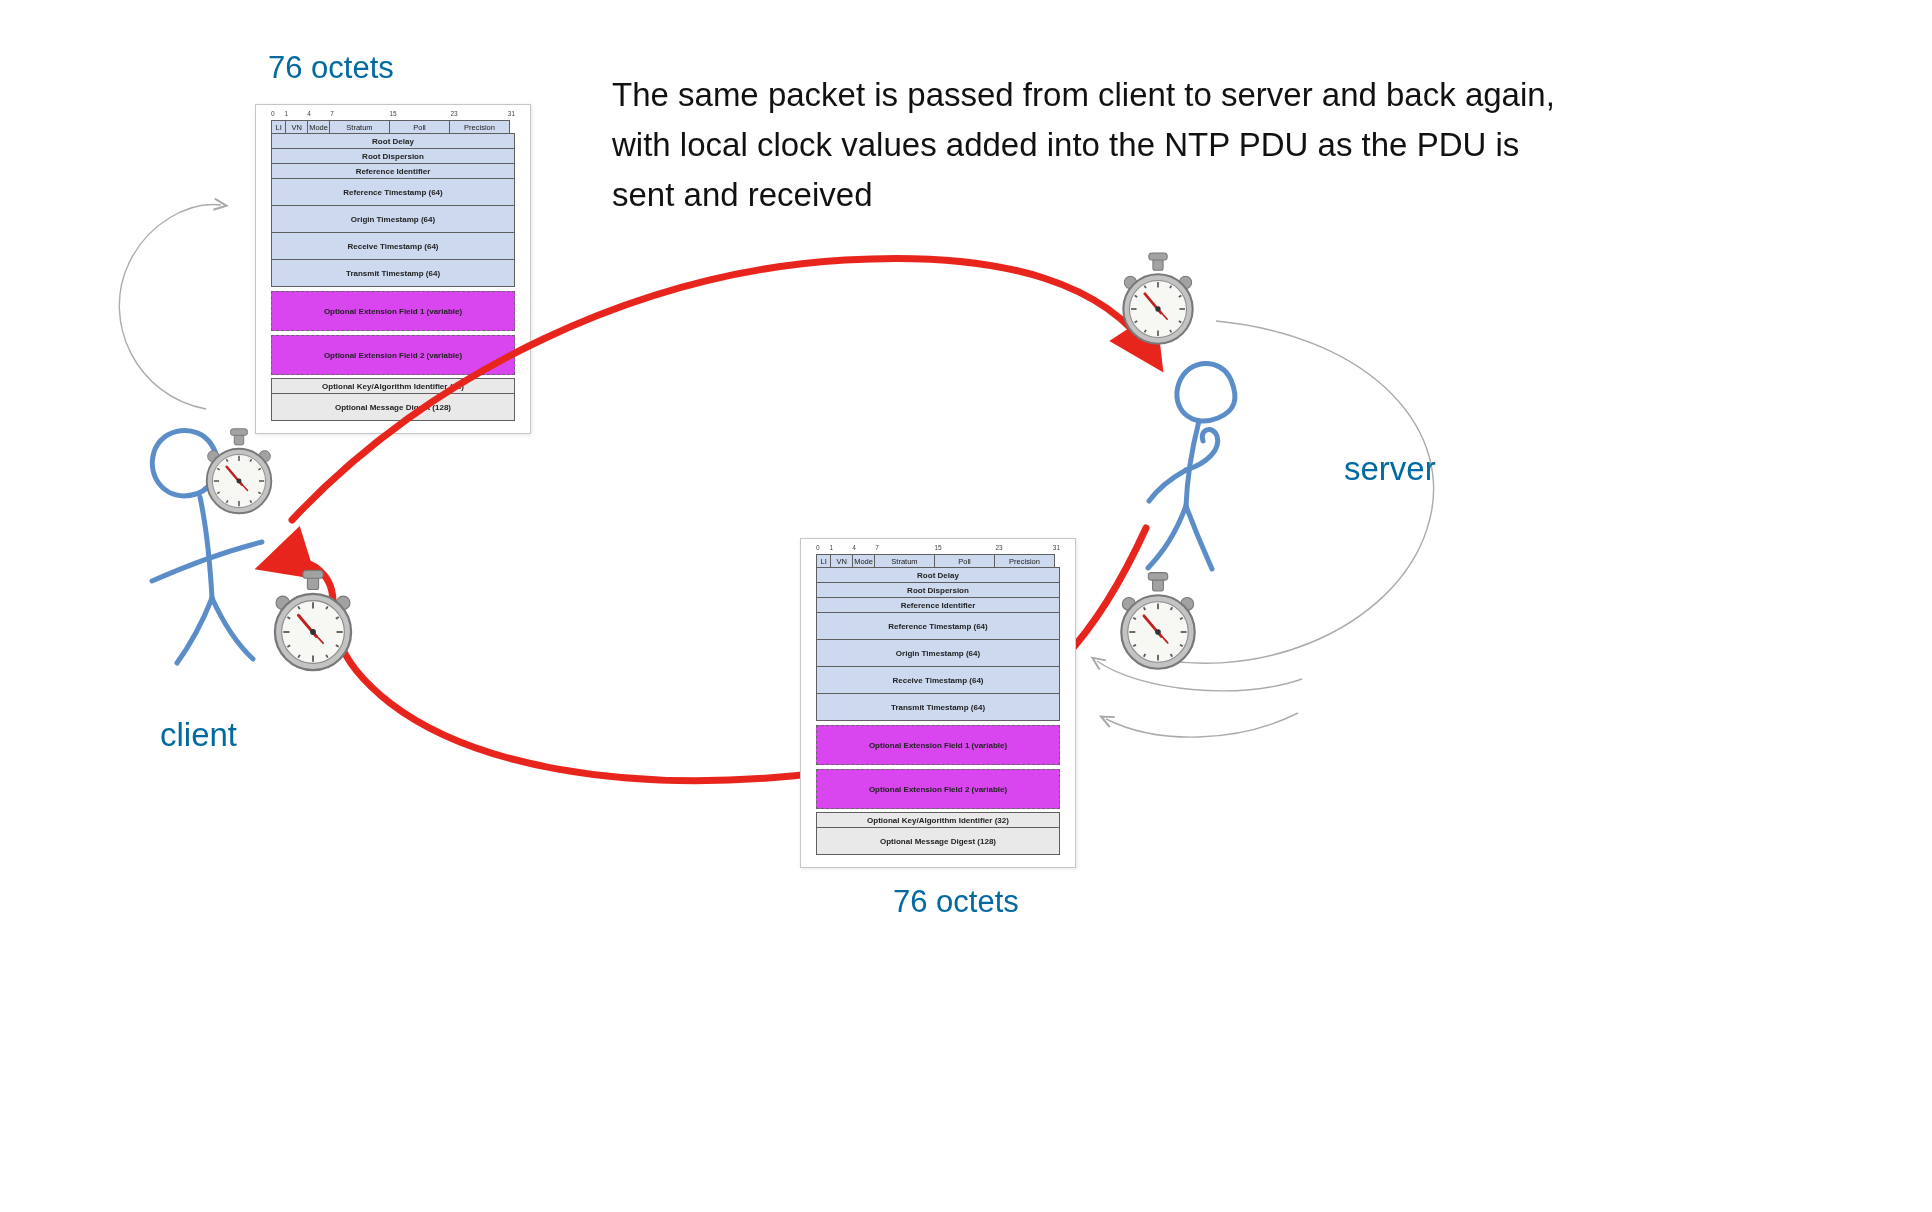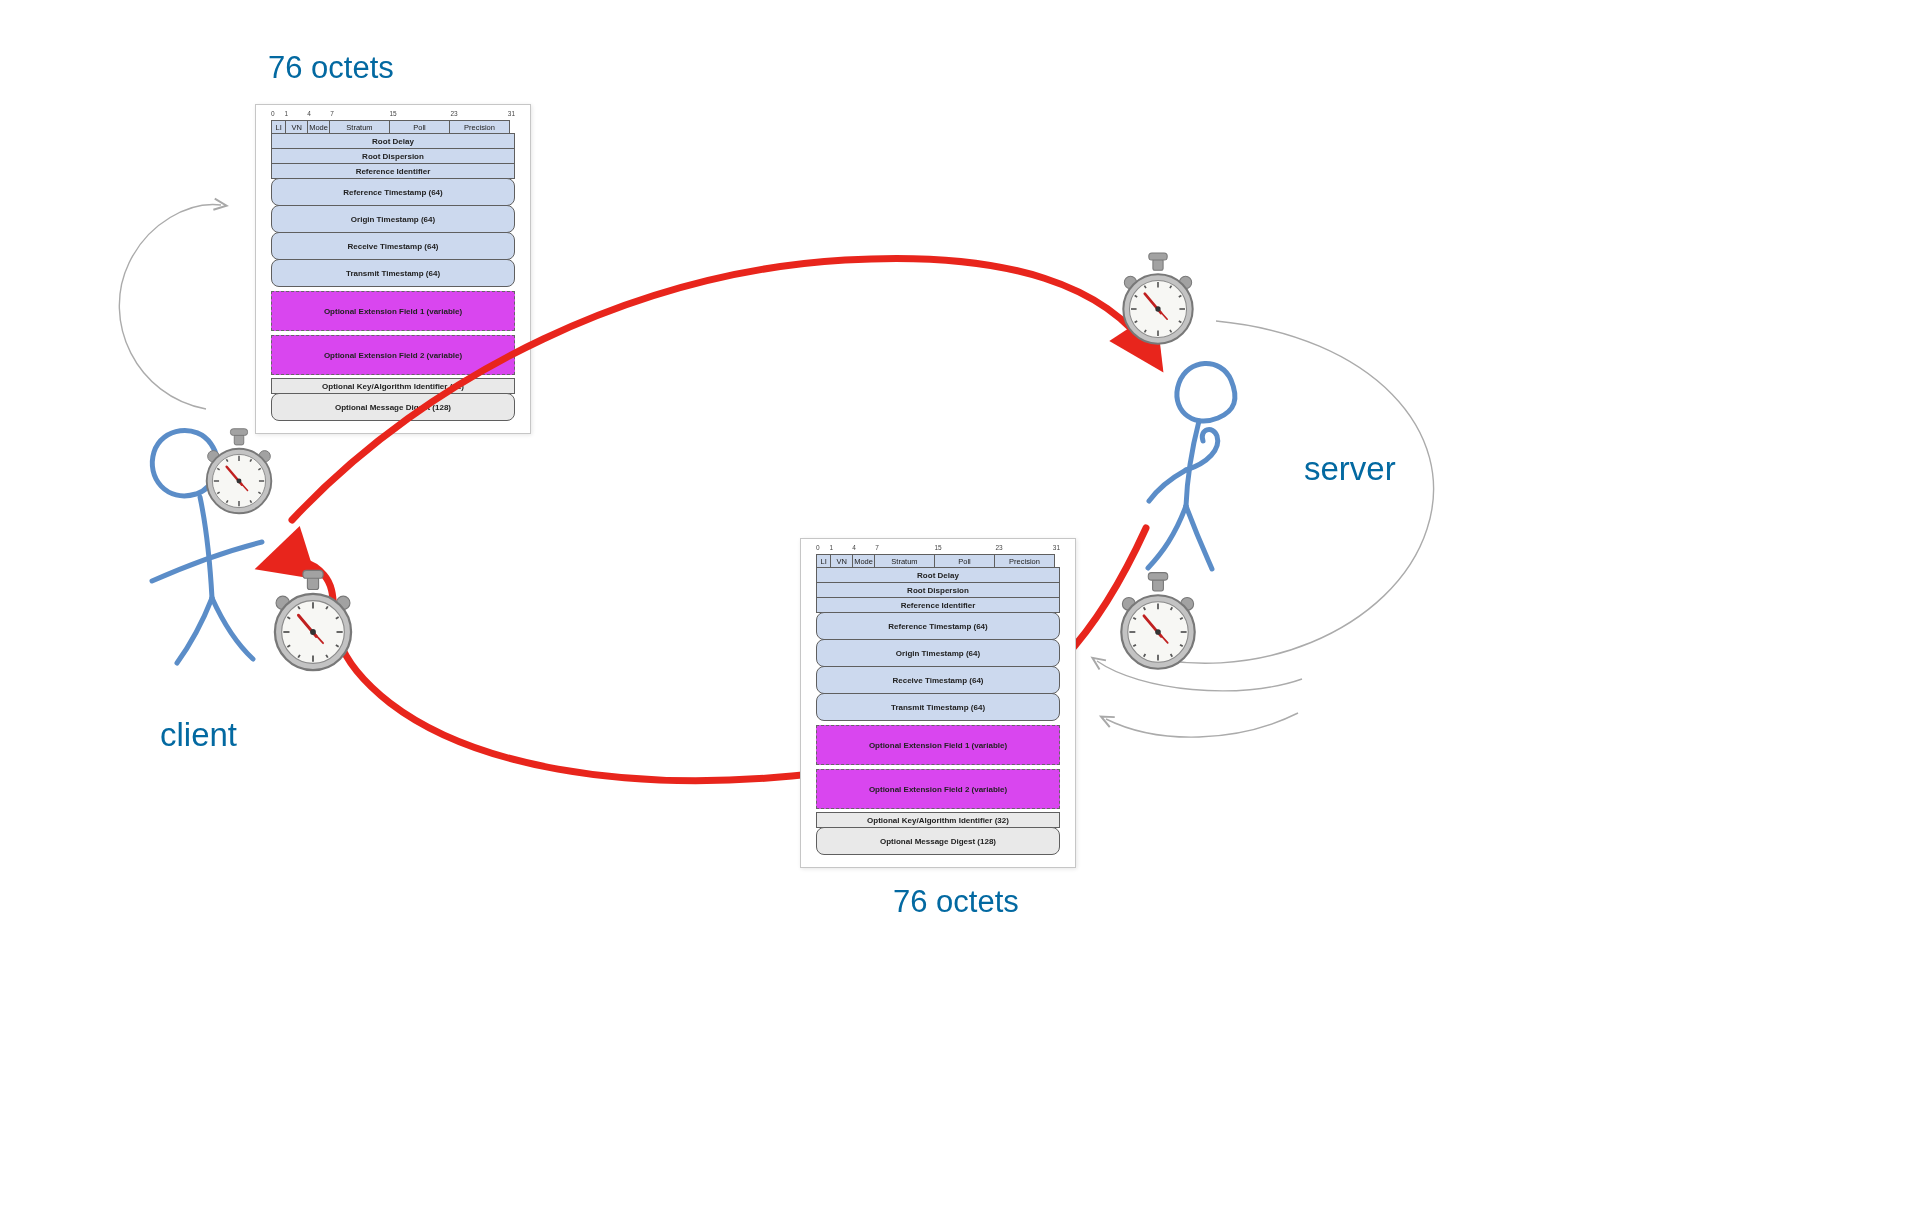--- a/index.html
+++ b/index.html
@@ -24,31 +24,31 @@
 
   .hrow { display:flex; }
   .hcell { height:14px; background:var(--row-blue,#ccd9ee); border:1px solid #5f5f5f; margin-left:-1px;
            font-size:7.5px; font-weight:normal; color:#222;
            display:flex; align-items:center; justify-content:center; }
   .hcell:first-child { margin-left:0; }
 
   .prow { border:1px solid #5f5f5f; margin-top:-1px; background:var(--row-blue,#ccd9ee);
           font-size:8px; font-weight:bold; color:#222; text-align:center;
           display:flex; align-items:center; justify-content:center; }
-  .h-s { height:16px; } .h-m { height:28px;border-radius:8px; } .h-l { height:40px; }
+  .h-s { height:16px; } .h-m { height:28px; } .h-l { height:40px; }
   .style-gray   { background:var(--row-gray,#e9e9e9); }
   .style-dashed { background:#d946ef; border:1.5px dashed #666; margin-top:0; }
   .gap { height:4px; }
 
   
   .lbl { position:absolute; z-index:4; font-size:31px; color:#0369a1; white-space:nowrap; }
   #lbl-octets-top    { left:268px;  top:50px; }
   #lbl-octets-bottom { left:893px;  top:884px; }
   #lbl-client        { left:160px;  top:716px; font-size:33px; }
-  #lbl-server        { left:1304px; top:450px; font-size:33px; }
+  #lbl-server        { left:1344px; top:450px; font-size:33px; }
   .expl { position:absolute; z-index:4; left:612px; top:70px; width:945px;
           font-size:33px; line-height:1.52; color:#111; }
 
   
   .red-arrow   { fill:none; stroke:var(--red,#e8251c); stroke-width:7; stroke-linecap:round; }
   .figure path { fill:none; stroke:var(--blue,#5b8dc8); stroke-width:5;
                  stroke-linecap:round; stroke-linejoin:round; }
   .gray-curve  { fill:none; stroke:#ababab; stroke-width:1.4; }
   .mk-red  { fill:var(--red,#e8251c); }
   .sw-metal { fill:#a2a2a2; stroke:#787878; stroke-width:1; }
@@ -202,13 +202,14 @@
     <use href="#sw" transform="translate(239,481) scale(0.95)"></use>
     <use href="#sw" transform="translate(313,632) scale(1.12)"></use>
     <use href="#sw" transform="translate(1158,309) scale(1.02)"></use>
     <use href="#sw" transform="translate(1158,632) scale(1.08)"></use>
   </svg>
 
   <div class="lbl" id="lbl-octets-top">76 octets</div>
   <div class="lbl" id="lbl-octets-bottom">76 octets</div>
   <div class="lbl" id="lbl-client">client</div>
   <div class="lbl" id="lbl-server">server</div>
+  <div class="expl">The same packet is passed from client to server and back again, with local clock values added into the NTP PDU as the PDU is sent and received</div>
 </div>
 
 </body></html>

